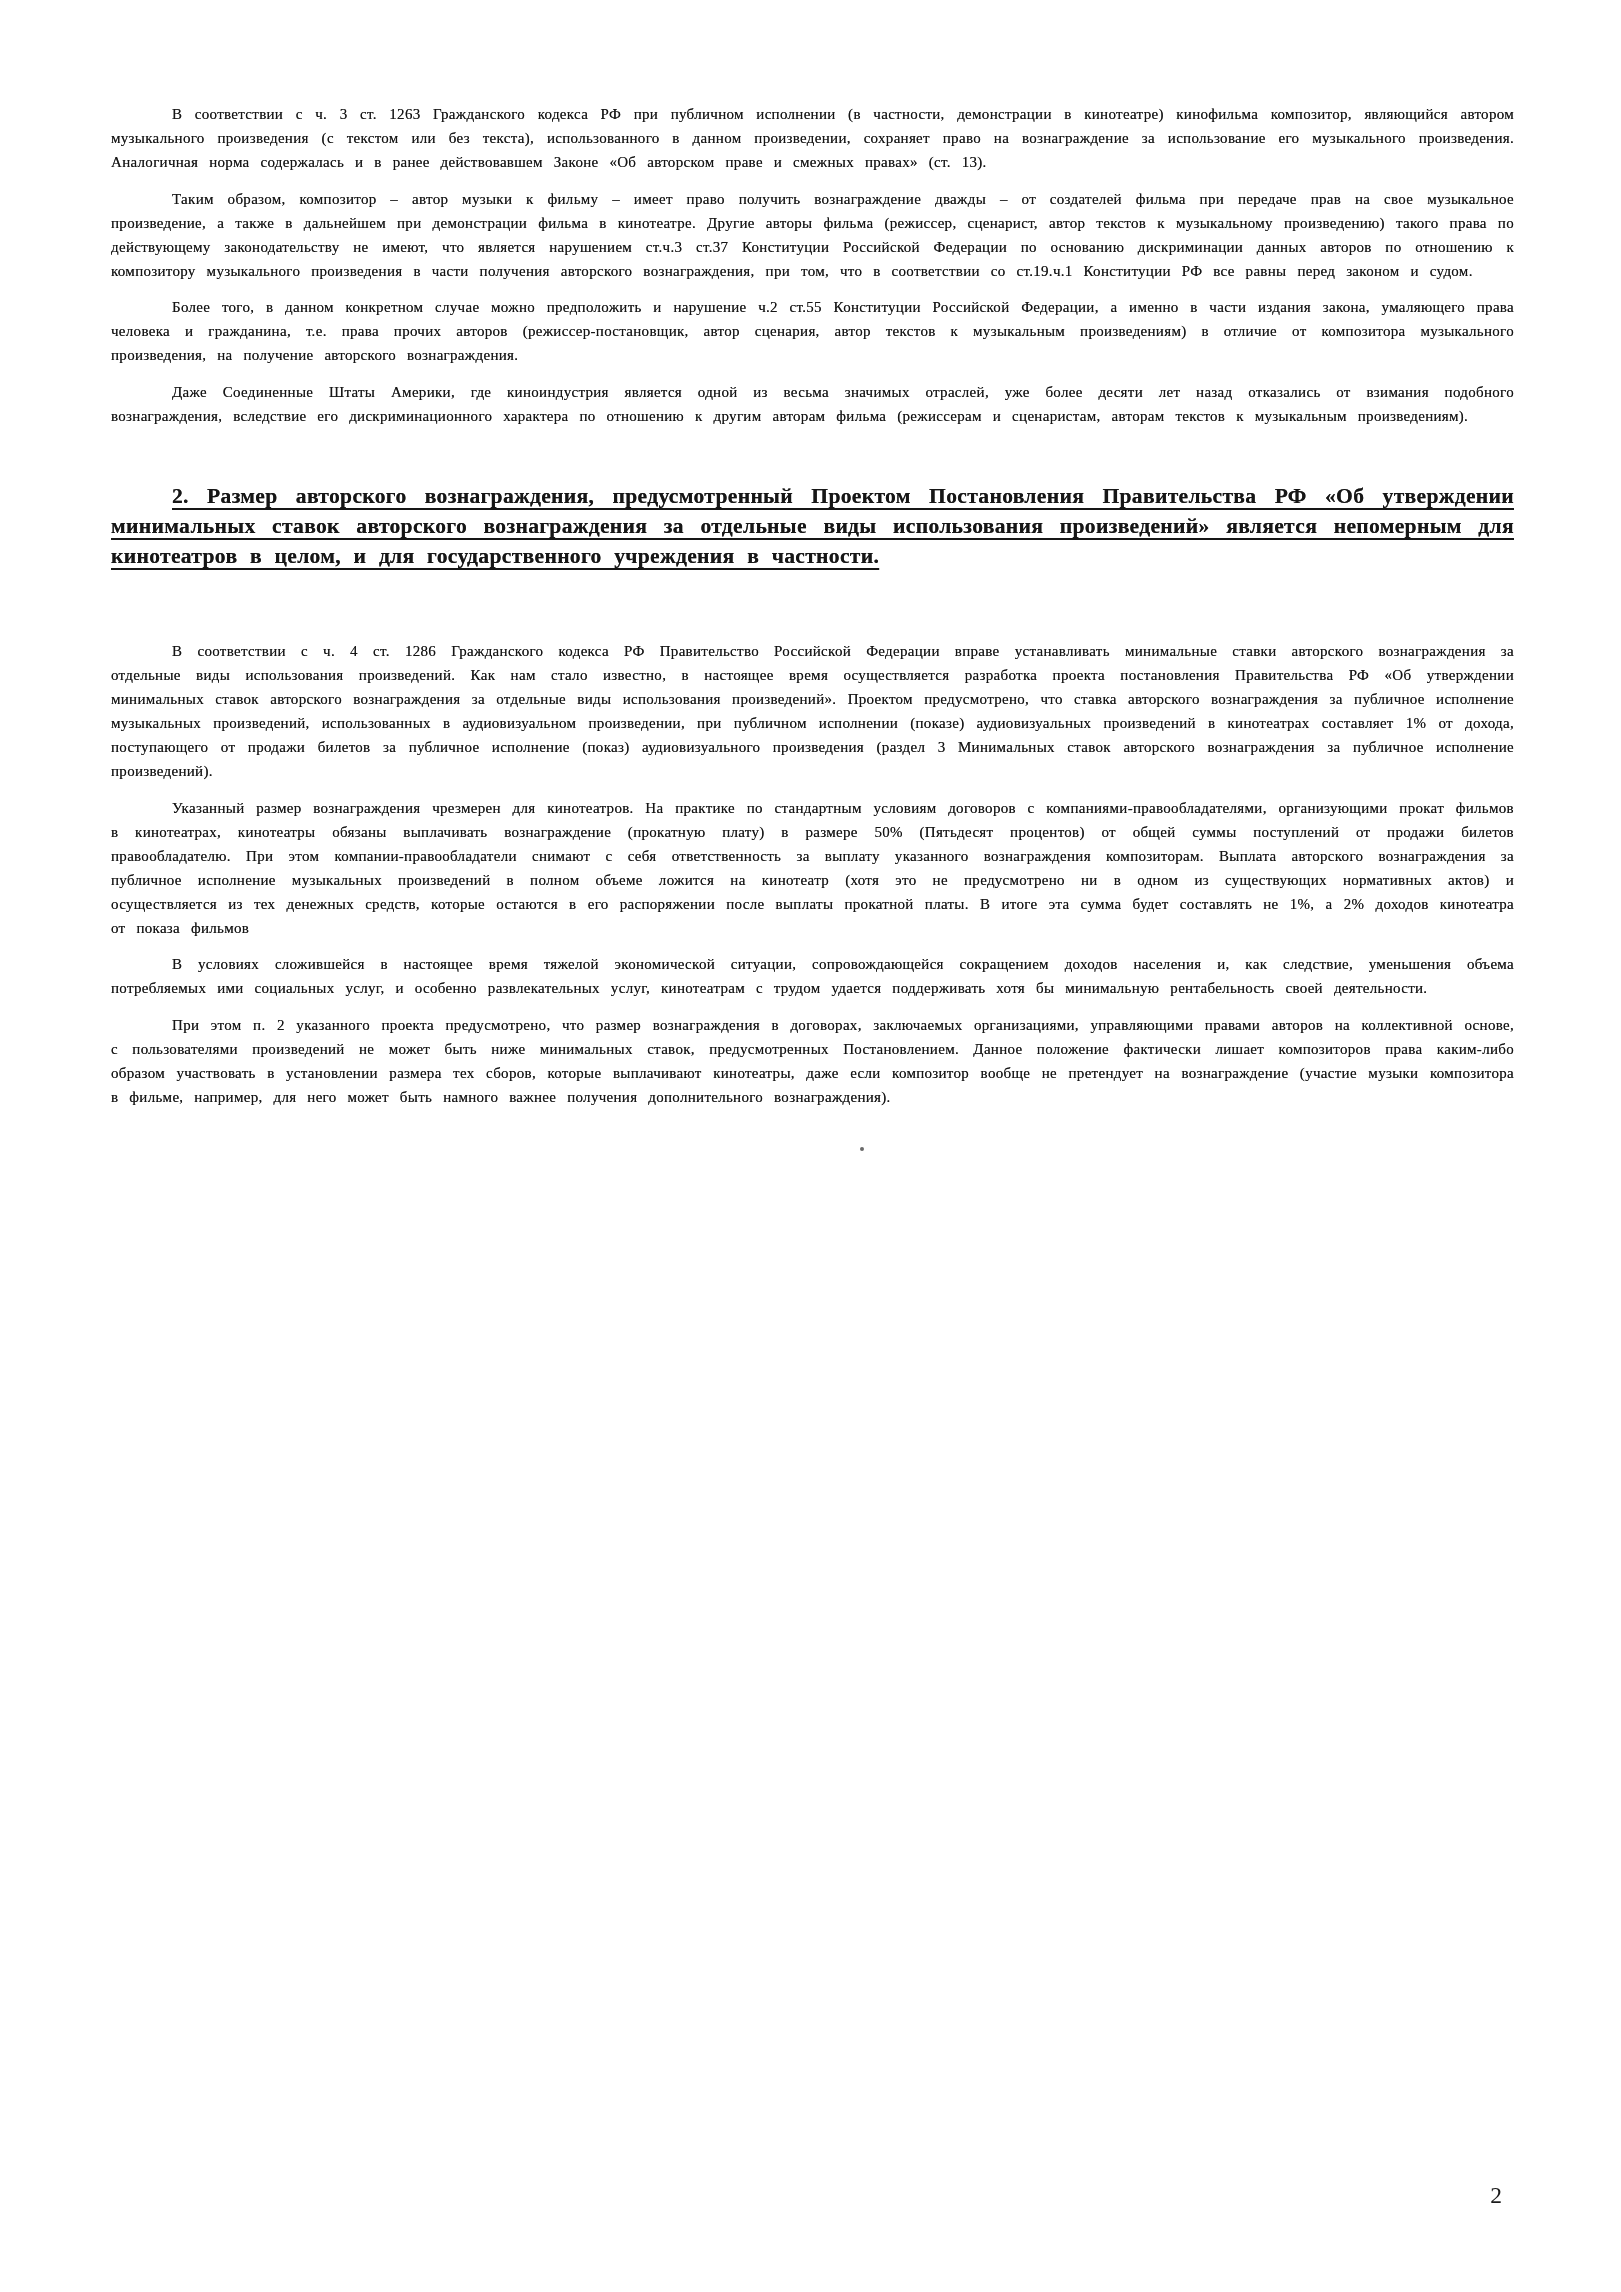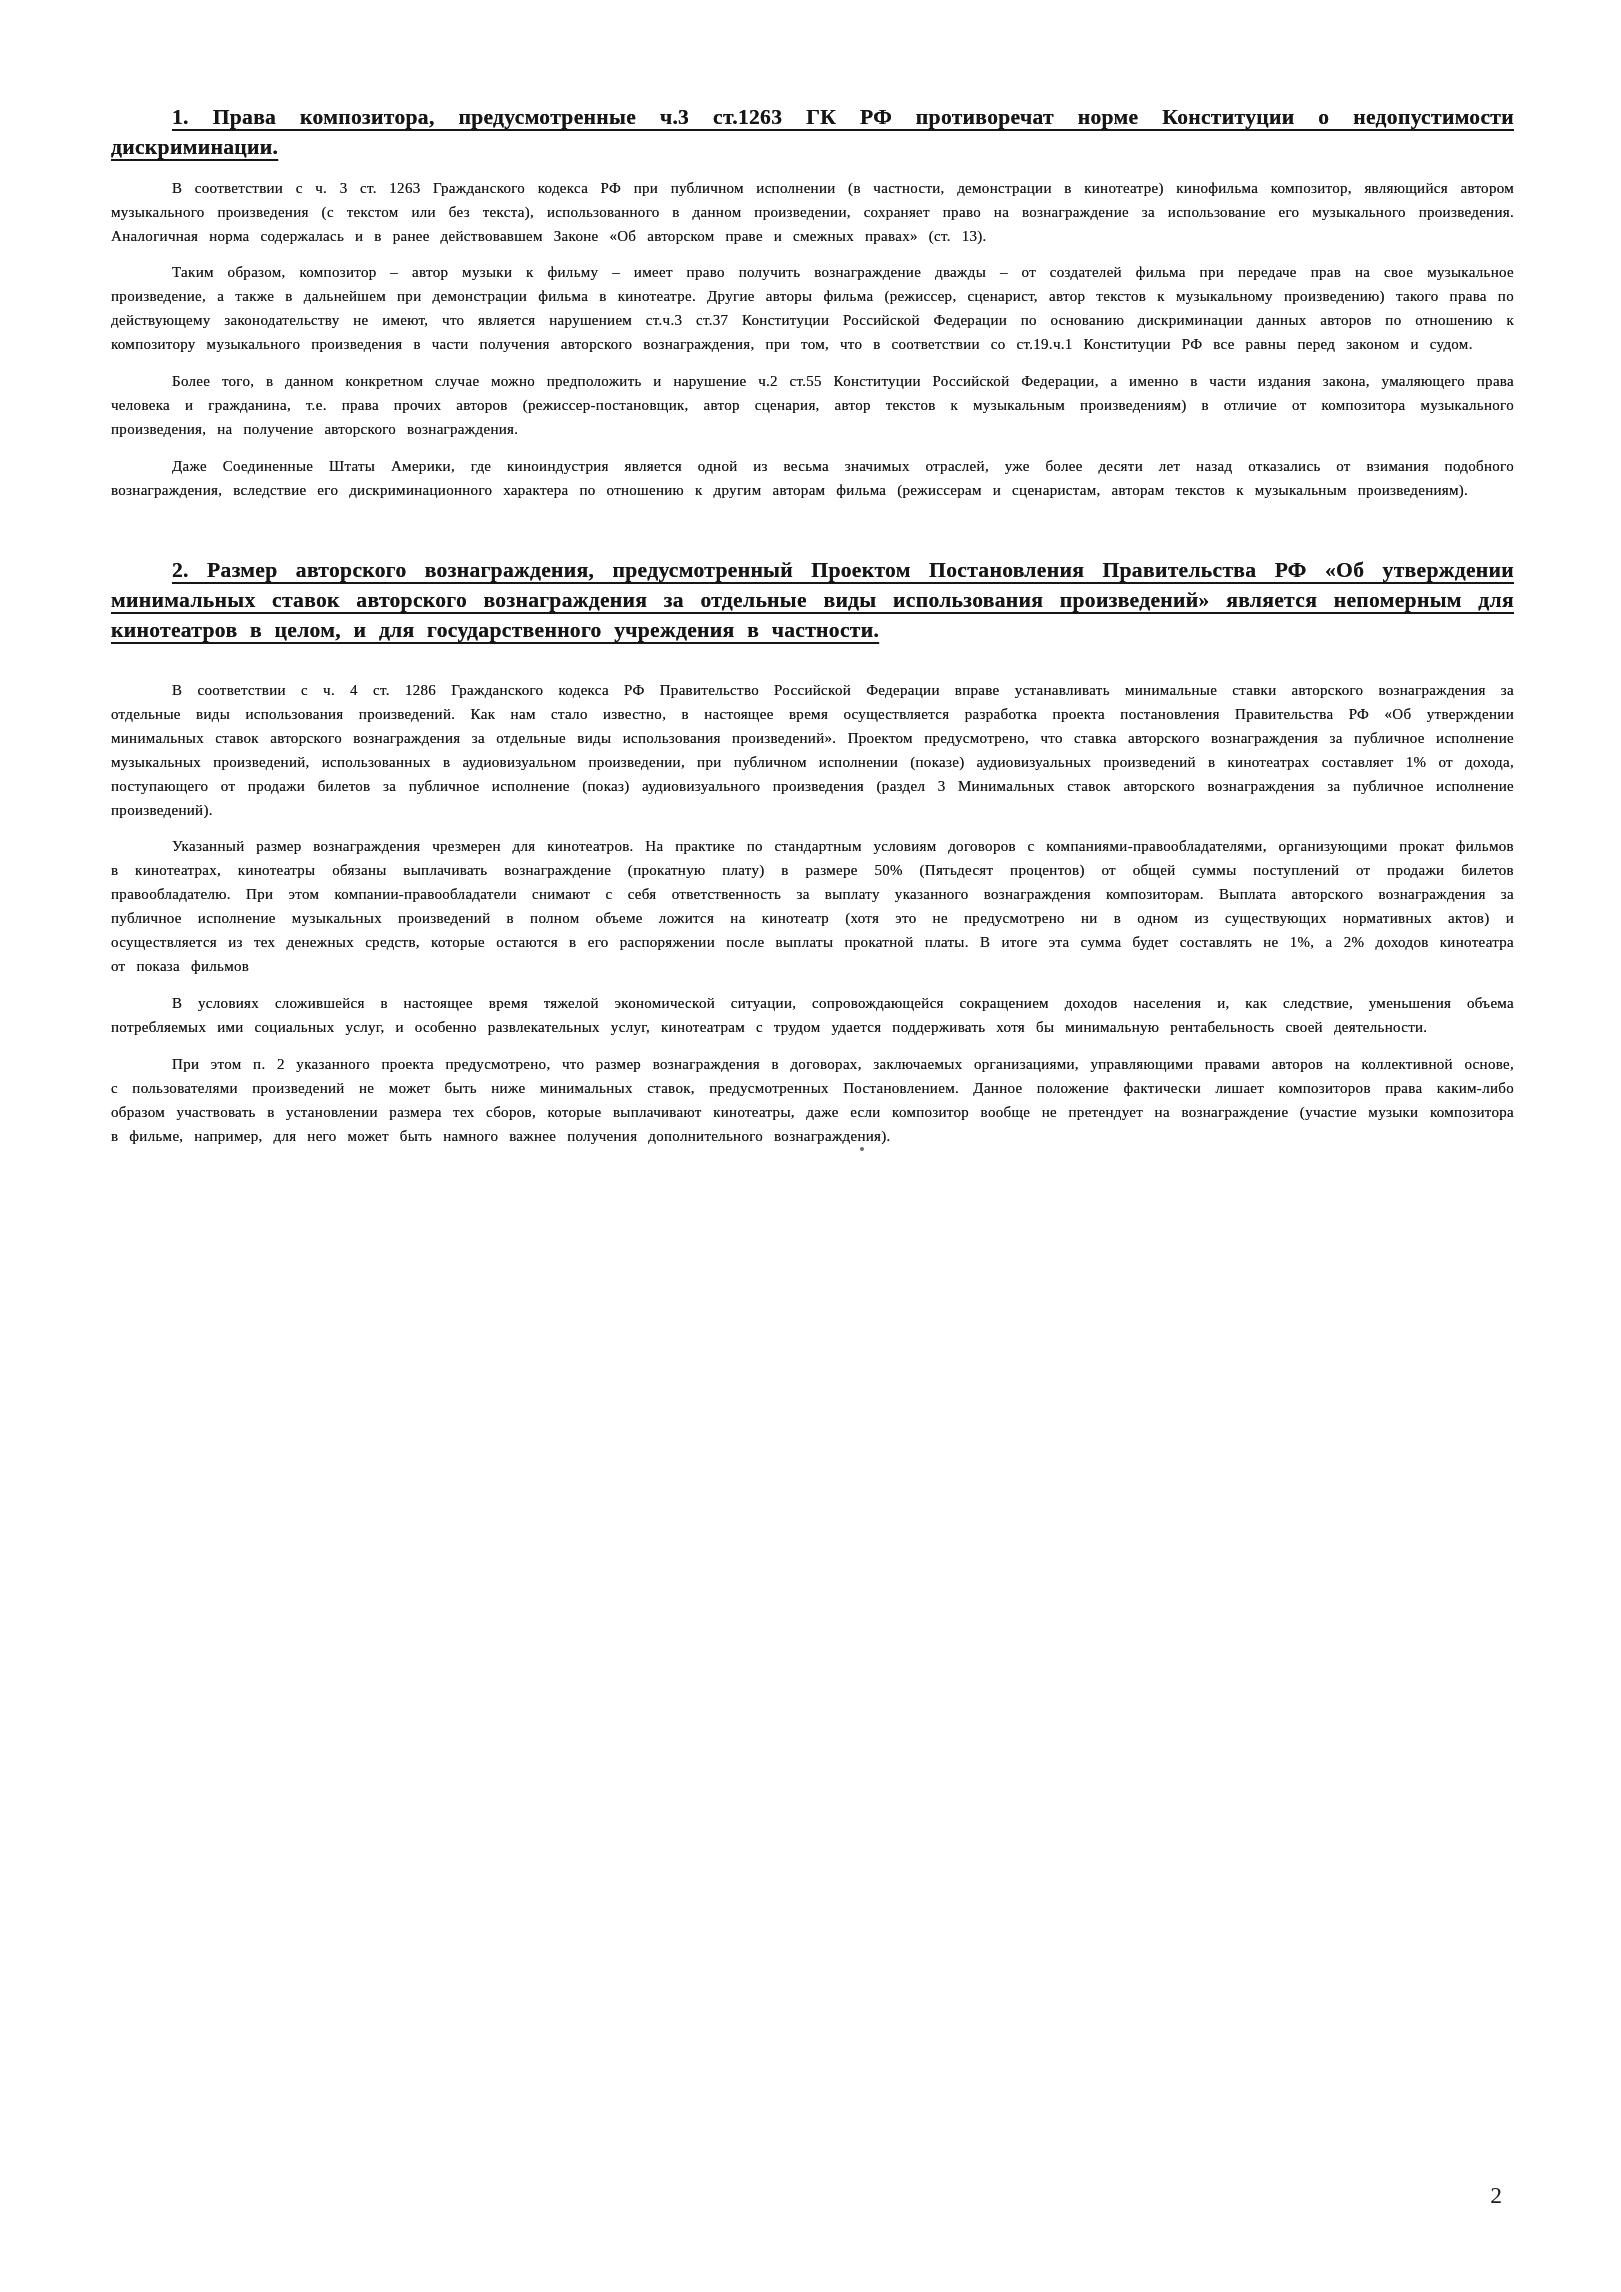--- a/index.html
+++ b/index.html
@@ -38,21 +38,21 @@
     text-indent: 61px;
     word-spacing: 6.9px;
     letter-spacing: 0.3px;
     text-decoration: underline;
     text-decoration-thickness: 2px;
     text-underline-offset: 4.9px;
     text-shadow: 0 0 0.4px rgba(0,0,0,0.7);
   }
   .heading-2 {
     margin-top: 53px;
-    margin-bottom: 33px;
+    margin-bottom: 68px;
   }
   .u {
     text-decoration-thickness: 2px;
     text-underline-offset: 3.9px;
   }
   .page-number {
     position: absolute;
     right: 119px;
     bottom: 86px;
     font-size: 23.5px;
@@ -68,21 +68,20 @@
     border-radius: 50%;
     background: #6a6a6a;
   }
 </style>
 </head>
 <body>
 
 <div class="page">
   <div class="content">
     <section>
-      <h2 class="heading heading-1">1. Права композитора, предусмотренные ч.3 ст.1263 ГК РФ противоречат норме Конституции о недопустимости дискриминации.</h2>
       <div>
           <p class="para"><span>В соответствии с ч. 3 ст. 1263 Гражданского кодекса РФ при публичном исполнении (в частности, демонстрации в кинотеатре) кинофильма композитор, являющийся автором музыкального произведения (с текстом или без текста), использованного в данном произведении, сохраняет право на вознаграждение за использование его музыкального произведения. Аналогичная норма содержалась и в ранее действовавшем Законе «Об авторском праве и смежных правах» (ст. 13).</span></p>
           <p class="para"><span>Таким образом, композитор – автор музыки к фильму – имеет право получить вознаграждение дважды – от создателей фильма при передаче прав на свое музыкальное произведение, а также в дальнейшем при демонстрации фильма в кинотеатре. Другие авторы фильма (режиссер, сценарист, автор текстов к музыкальному произведению) такого права по действующему законодательству не имеют, что является нарушением ст.ч.3 ст.37 Конституции Российской Федерации по основанию дискриминации данных авторов по отношению к композитору музыкального произведения в части получения авторского вознаграждения, при том, что в соответствии со ст.19.ч.1 Конституции РФ все равны перед законом и судом.</span></p>
           <p class="para"><span>Более того, в данном конкретном случае можно предположить и нарушение ч.2 ст.55 Конституции Российской Федерации, а именно в части издания закона, умаляющего права человека и гражданина, т.е. права прочих авторов (режиссер-постановщик, автор сценария, автор текстов к музыкальным произведениям) в отличие от композитора музыкального произведения, на получение авторского вознаграждения.</span></p>
           <p class="para"><span>Даже Соединенные Штаты Америки, где киноиндустрия является одной из весьма значимых отраслей, уже более десяти лет назад отказались от взимания подобного вознаграждения, вследствие его дискриминационного характера по отношению к другим авторам фильма (режиссерам и сценаристам, авторам текстов к музыкальным произведениям).</span></p>
         </div>
     </section>
     <section>
       <h2 class="heading heading-2">2. Размер авторского вознаграждения, предусмотренный Проектом Постановления Правительства РФ «Об утверждении минимальных ставок авторского вознаграждения за отдельные виды использования произведений» является непомерным для кинотеатров в целом, и для государственного учреждения в частности.</h2>
       <div>

